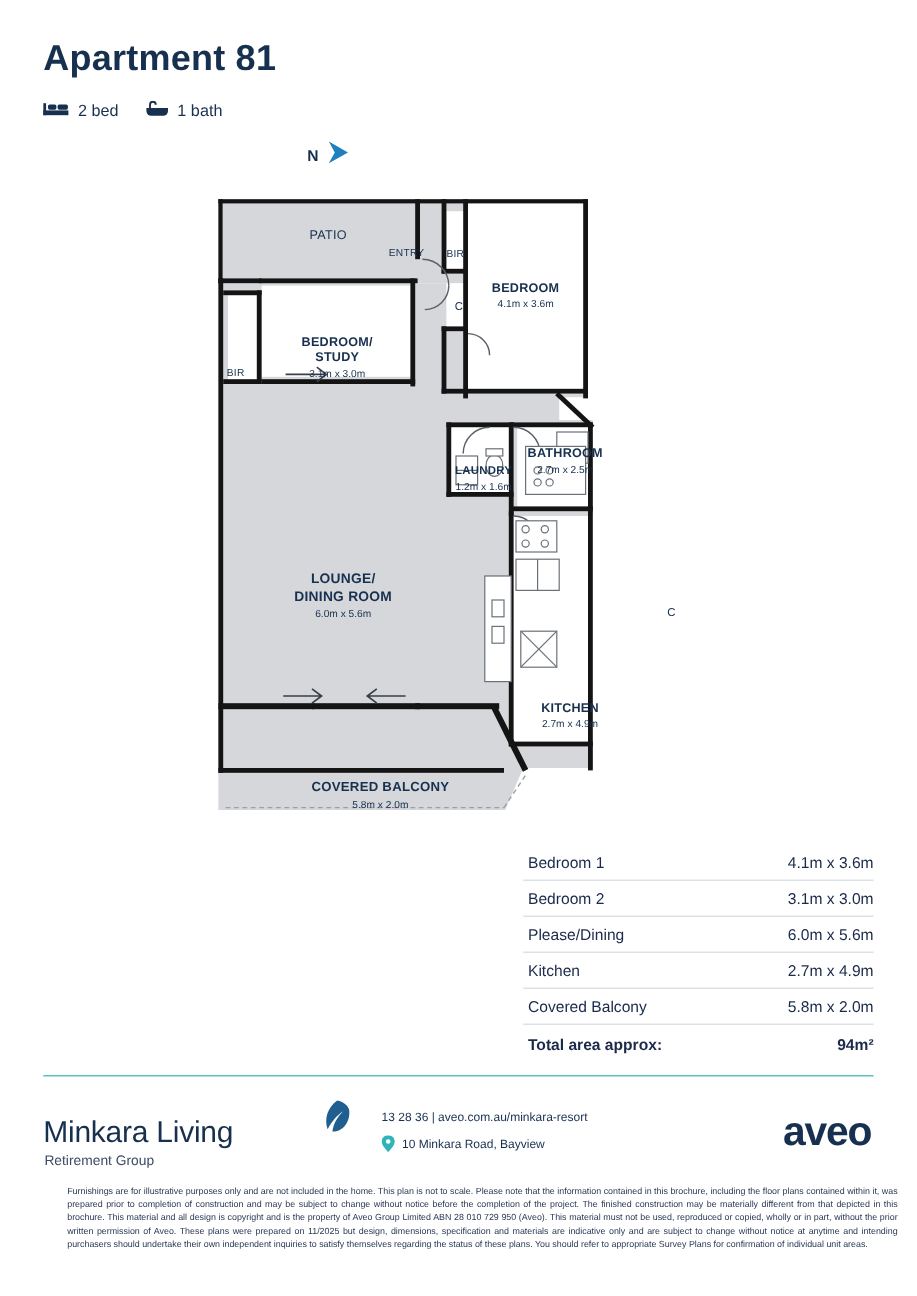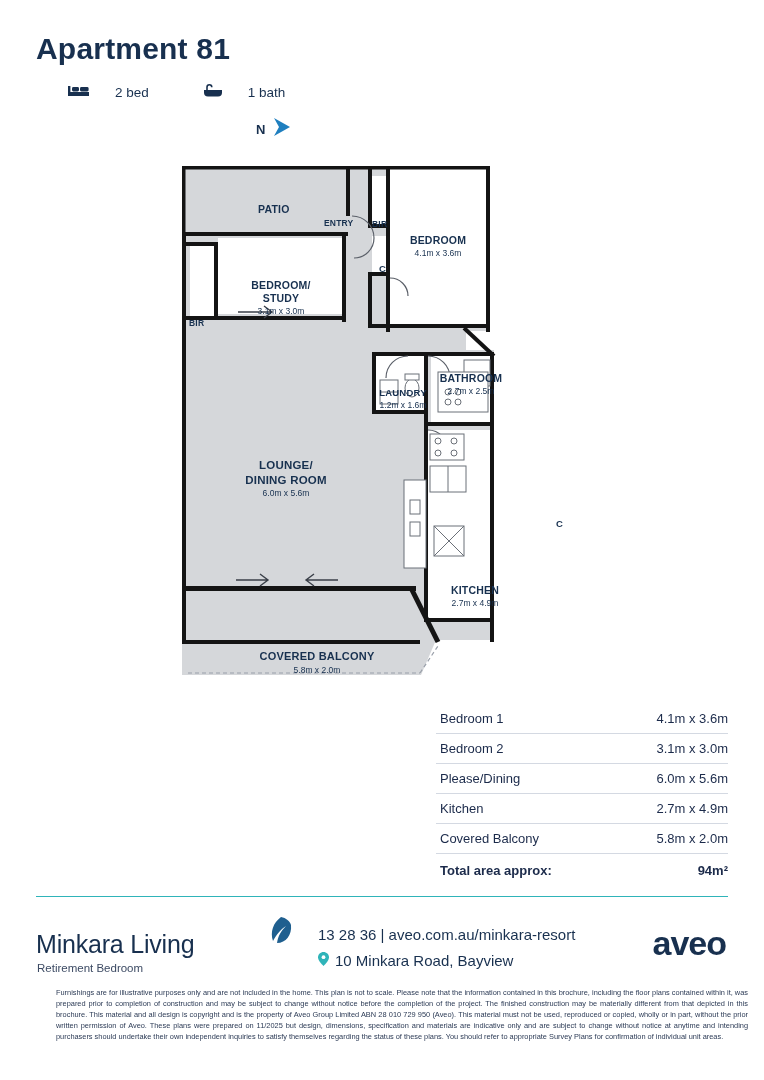--- a/index.html
+++ b/index.html
@@ -31,22 +31,21 @@
     top: 84px;
     display: flex;
     align-items: center;
     gap: 22px;
     font-size: 13.5px;
     color: #18304f;
   }
   .meta-item {
     display: flex;
     align-items: center;
-    gap: 25px;
-    margin-left: 32px;
+    gap: 7px;
   }
   .meta-item .label { font-size: 13.5px; }
   .ico { display: block; }
 
   
   .north {
     position: absolute;
     left: 256px;
     top: 116px;
     display: flex;
@@ -81,24 +80,23 @@
   .pl-label .dim {
     display: block;
     font-size: 8.5px;
     font-weight: normal;
     letter-spacing: 0;
     margin-top: 1px;
   }
   .pl-small {
     position: absolute;
     font-size: 8.5px;
-    font-weight: bold;
+    font-weight: normal;
     color: #17304f;
     letter-spacing: 0.2px;
-    margin-top: 13px;
   }
 
   
   .schedule {
     position: absolute;
     left: 436px;
     top: 704px;
     width: 292px;
     font-size: 13px;
     color: #1b2a4a;
@@ -151,21 +149,21 @@
   }
   .leaf {
     position: absolute;
     left: 232px;
     top: 0px;
   }
   .contact {
     position: absolute;
     left: 282px;
     top: 10px;
-    font-size: 15px;
+    font-size: 10px;
     color: #18304f;
   }
   .contact .line2 {
     display: flex;
     align-items: center;
     gap: 6px;
     margin-top: 9px;
   }
   .brand {
     position: absolute;
@@ -385,21 +383,21 @@
   <div class="pl-label" style="left:248px; top:212px; width:94px;">
     <span>BATHROOM</span>
     <span class="dim">2.7m x 2.5m</span>
   </div>
 
   <div class="pl-label" style="left:194px; top:227px; width:66px; font-size:9.5px;">
     <span>LAUNDRY</span>
     <span class="dim">1.2m x 1.6m</span>
   </div>
 
-  <div class="pl-label" style="left:42px; top:284px; width:136px; white-space:pre-line; font-size:11.5px;">
+  <div class="pl-label" style="left:42px; top:302px; width:136px; white-space:pre-line; font-size:11.5px;">
     <span>LOUNGE/
 DINING ROOM</span>
     <span class="dim">6.0m x 5.6m</span>
   </div>
 
   <div class="pl-label" style="left:252px; top:424px; width:94px;">
     <span>KITCHEN</span>
     <span class="dim">2.7m x 4.9m</span>
   </div>
 
@@ -433,21 +431,21 @@
   <div class="sch-row total">
     <span class="name">Total area approx:</span>
     <span class="val">94m²</span>
   </div>
 </div>
 
 <div class="rule top"></div>
 
 <div class="footer">
   <div class="resort-name">Minkara Living</div>
-  <div class="resort-sub">Retirement Bedroom</div>
+  <div class="resort-sub">Retirement Group</div>
 
   <div class="leaf">
     <svg width="26" height="30" viewBox="0 0 26 30">
       <path d="M13 1 C5 7 2 16 5 25 C9 18 12 14 18 10 C13 15 10 20 9 27 C18 27 24 19 23 9 C22 5 18 2 13 1 Z" fill="#1f5f8f"></path>
     </svg>
   </div>
 
   <div class="contact">
     <div class="line1">13 28 36 | aveo.com.au/minkara-resort</div>
     <div class="line2">

